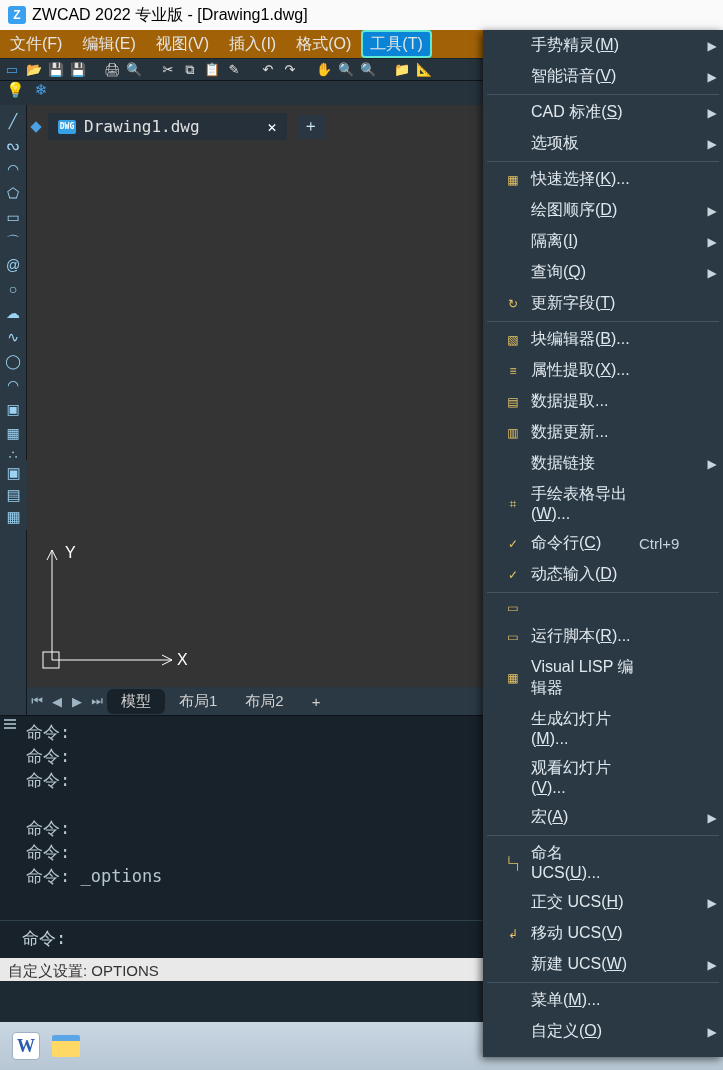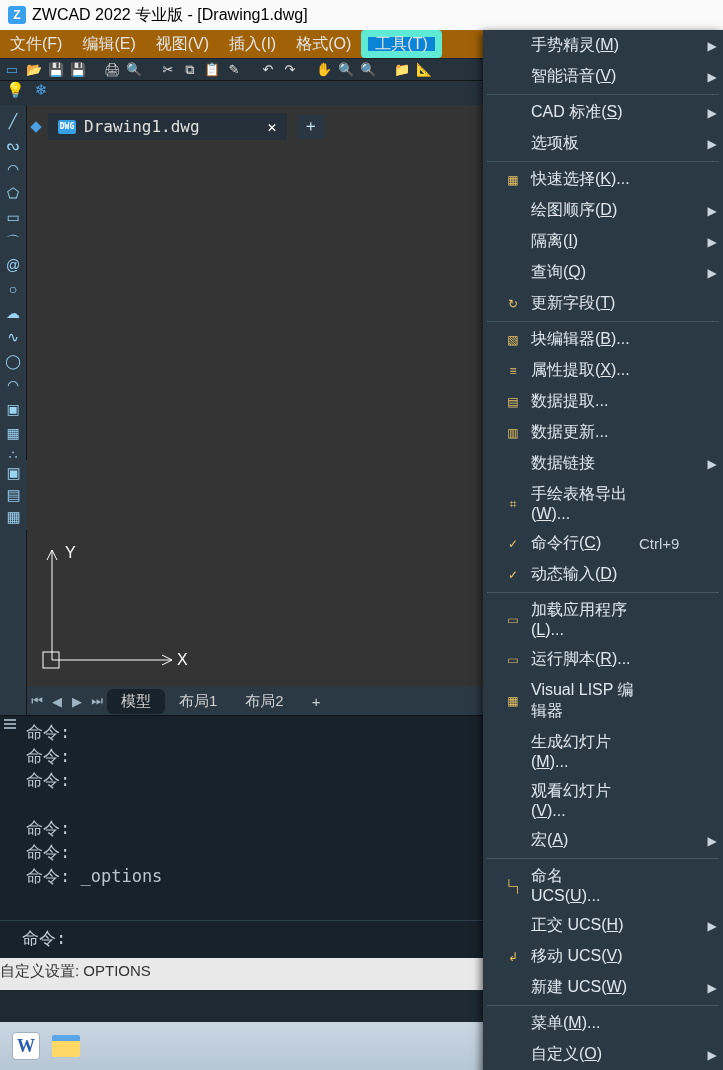--- a/index.html
+++ b/index.html
@@ -37,21 +37,21 @@
     color:#e5e5e5;
     position:relative;
   }
   .menubar .menu-item {
     padding:4px 10px;
     display:flex; align-items:center;
     white-space:nowrap;
   }
   .menubar .menu-item.active {
     background:#0a84d6;
-    border:7px solid #5eead4;
+    border:2px solid #5eead4;
     border-radius:4px;
     padding:1px 7px;
   }
   .toolbar-row {
     background:#26323c;
     height:22px;
     border-top:1px solid #1a222a;
     display:flex; align-items:center; gap:6px;
     padding:0 4px;
   }
@@ -179,22 +179,22 @@
     height:38px;
   }
   .command-input-bar input {
     flex:1 1 auto; background:transparent; border:none; outline:none;
     color:#c3d0d8; font:inherit; margin-left:6px;
   }
   .status-bar {
     background:#e9e9e9;
     color:#333;
     font-size:15px;
-    height:32px;
-    padding:4px 0;
+    height:23px;
+    padding:4px 8px;
   }
   .taskbar {
     position:absolute; left:0; right:0; bottom:0; height:48px;
     background:linear-gradient(#c9d7e3,#b6c6d2);
     display:flex; align-items:center; gap:12px;
     padding-left:12px;
   }
   .taskbar .word-icon {
     width:28px; height:28px; border-radius:4px;
     background:#fff; border:1px solid #a0b2c0;
@@ -490,21 +490,20 @@
     </div>
     <div class="dm-item">
       <span class="dm-icon">✓</span>
       <span class="dm-label">动态输入(<span class="u">D</span>)</span>
       <span class="dm-sc"></span>
       <span class="dm-sub"></span>
     </div>
     <div class="sep"></div>
     <div class="dm-item">
       <span class="dm-icon">▭</span>
-      <span class="dm-label">加载应用程序(<span class="u">L</span>)...</span>
       <span class="dm-sc"></span>
       <span class="dm-sub"></span>
     </div>
     <div class="dm-item">
       <span class="dm-icon">▭</span>
       <span class="dm-label">运行脚本(<span class="u">R</span>)...</span>
       <span class="dm-sc"></span>
       <span class="dm-sub"></span>
     </div>
     <div class="dm-item">

